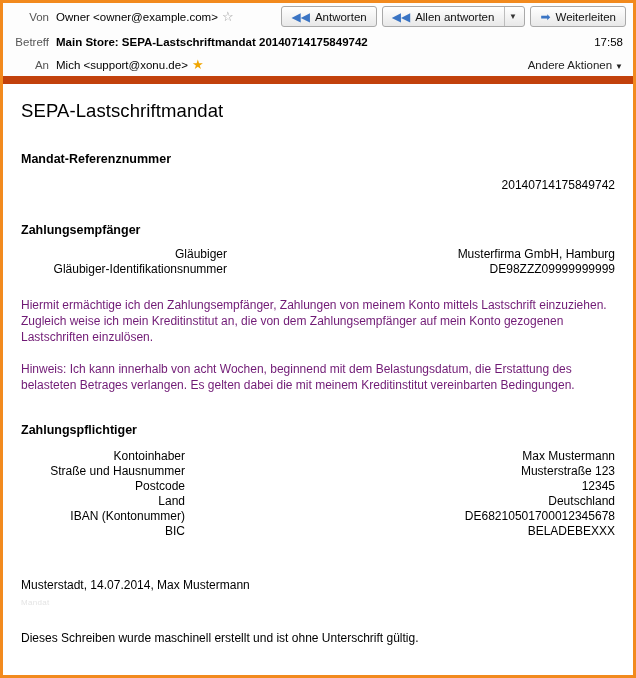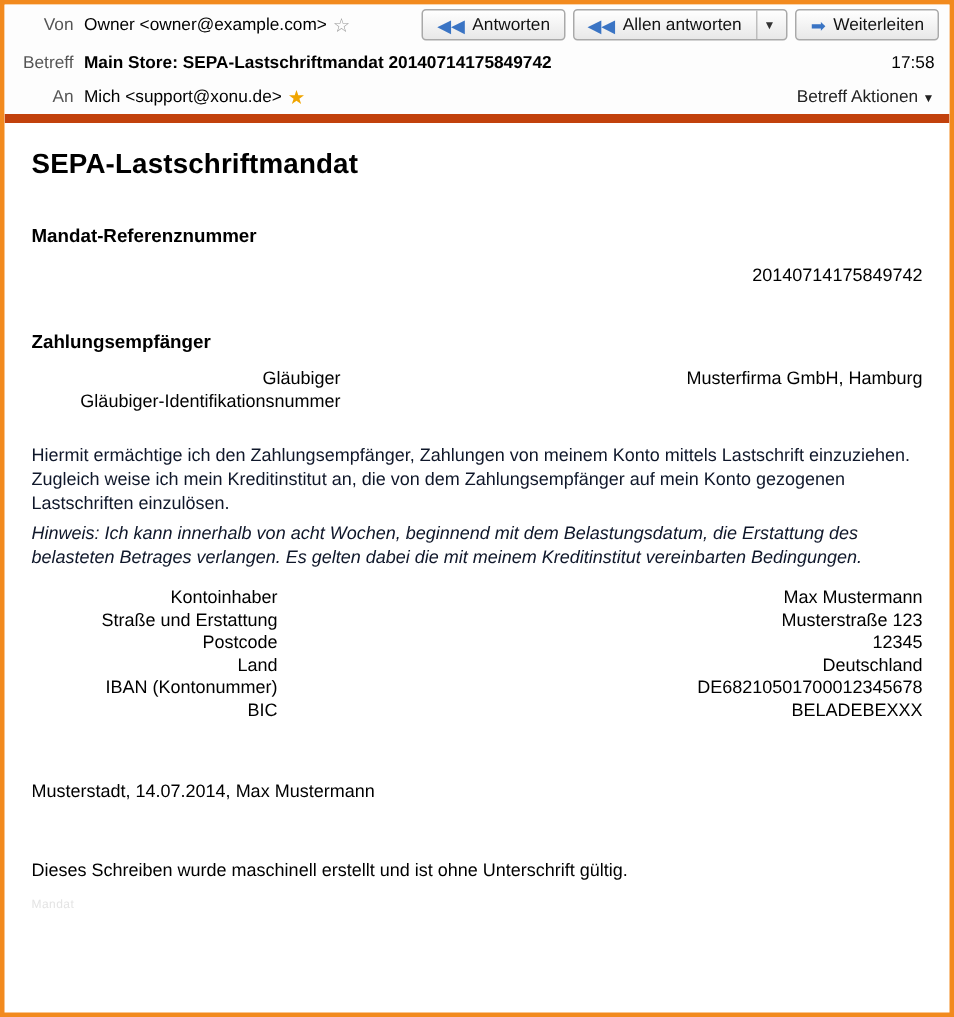--- a/index.html
+++ b/index.html
@@ -20,21 +20,21 @@
     width: 636px;
     height: 678px;
     box-sizing: border-box;
     border: 3px solid #f28a1e;
     background: #ffffff;
     overflow: hidden;
   }
   
   .header {
     background: #fdfdfd;
-    border-bottom: 6px solid #c2410c;
+    border-bottom: 8px solid #c2410c;
   }
   .hrow {
     display: flex;
     align-items: center;
     min-height: 23px;
     padding: 0 4px 0 0;
   }
   .hrow.row1 { padding-top: 2px; padding-bottom: 2px; }
   .hlabel {
     width: 46px;
@@ -122,21 +122,21 @@
 
   
   .content {
     padding: 14px 18px 0 18px;
     height: 592px;
     box-sizing: border-box;
     overflow: hidden;
   }
   h1.title {
     font-size: 18.5px;
-    font-weight: bold;
+    font-weight: normal;
     margin: 2px 0 0 0;
     letter-spacing: 0.1px;
   }
   h2.sec {
     font-size: 12.5px;
     font-weight: bold;
     margin: 30px 0 0 0;
   }
   .indent { padding-left: 24px; text-align: right; }
   .plain {
@@ -150,23 +150,23 @@
     line-height: 15px;
   }
   .kv .row { display: flex; }
   .kv .k { width: 152px; flex: 0 0 auto; }
   .kv .v { flex: 1 1 auto; }
   .kv.wide .k { width: 182px; }
   .para {
     margin-top: 20px;
     font-size: 12px;
     line-height: 16px;
-    color: #0f172a;
-  }
-  .para.second { margin-top: 4px; font-style: italic; }
+    color: #701a75;
+  }
+  .para.second { margin-top: 16px; }
   .kv.payer { margin-top: 12px; }
   .kv.payer .k { width: 140px; }
   .signoff {
     margin-top: 39px;
     font-size: 12px;
   }
   .faint {
     position: absolute;
     left: 18px;
     bottom: 68px;
@@ -210,54 +210,56 @@
       <div class="spacer"></div>
       <div class="time">17:58</div>
     </div>
 
     <div class="hrow">
       <div class="hlabel">An</div>
       <div class="hvalue">Mich &lt;support@xonu.de&gt;</div>
       <span class="star filled">★</span>
       <div class="spacer"></div>
       <div class="actions">
-        <span>Betreff Aktionen</span><span class="caret">▼</span>
+        <span>Andere Aktionen</span><span class="caret">▼</span>
       </div>
     </div>
 
   </div>
 
   <div class="content">
 
     <h1 class="title">SEPA-Lastschriftmandat</h1>
 
     <h2 class="sec">Mandat-Referenznummer</h2>
     <div class="plain indent">20140714175849742</div>
 
     <h2 class="sec">Zahlungsempfänger</h2>
     <div class="kv wide indent">
       <div class="row">
         <div class="k">Gläubiger</div>
         <div class="v">Musterfirma GmbH, Hamburg</div>
       </div>
       <div class="row">
         <div class="k">Gläubiger-Identifikationsnummer</div>
+        <div class="v">DE98ZZZ09999999999</div>
       </div>
     </div>
 
     <div class="para">Hiermit ermächtige ich den Zahlungsempfänger, Zahlungen von meinem Konto mittels Lastschrift einzuziehen. Zugleich weise ich mein Kreditinstitut an, die von dem Zahlungsempfänger auf mein Konto gezogenen Lastschriften einzulösen.</div>
     <div class="para second">Hinweis: Ich kann innerhalb von acht Wochen, beginnend mit dem Belastungsdatum, die Erstattung des belasteten Betrages verlangen. Es gelten dabei die mit meinem Kreditinstitut vereinbarten Bedingungen.</div>
 
+    <h2 class="sec">Zahlungspflichtiger</h2>
     <div class="kv payer indent">
       <div class="row">
         <div class="k">Kontoinhaber</div>
         <div class="v">Max Mustermann</div>
       </div>
       <div class="row">
-        <div class="k">Straße und Erstattung</div>
+        <div class="k">Straße und Hausnummer</div>
         <div class="v">Musterstraße 123</div>
       </div>
       <div class="row">
         <div class="k">Postcode</div>
         <div class="v">12345</div>
       </div>
       <div class="row">
         <div class="k">Land</div>
         <div class="v">Deutschland</div>
       </div>

